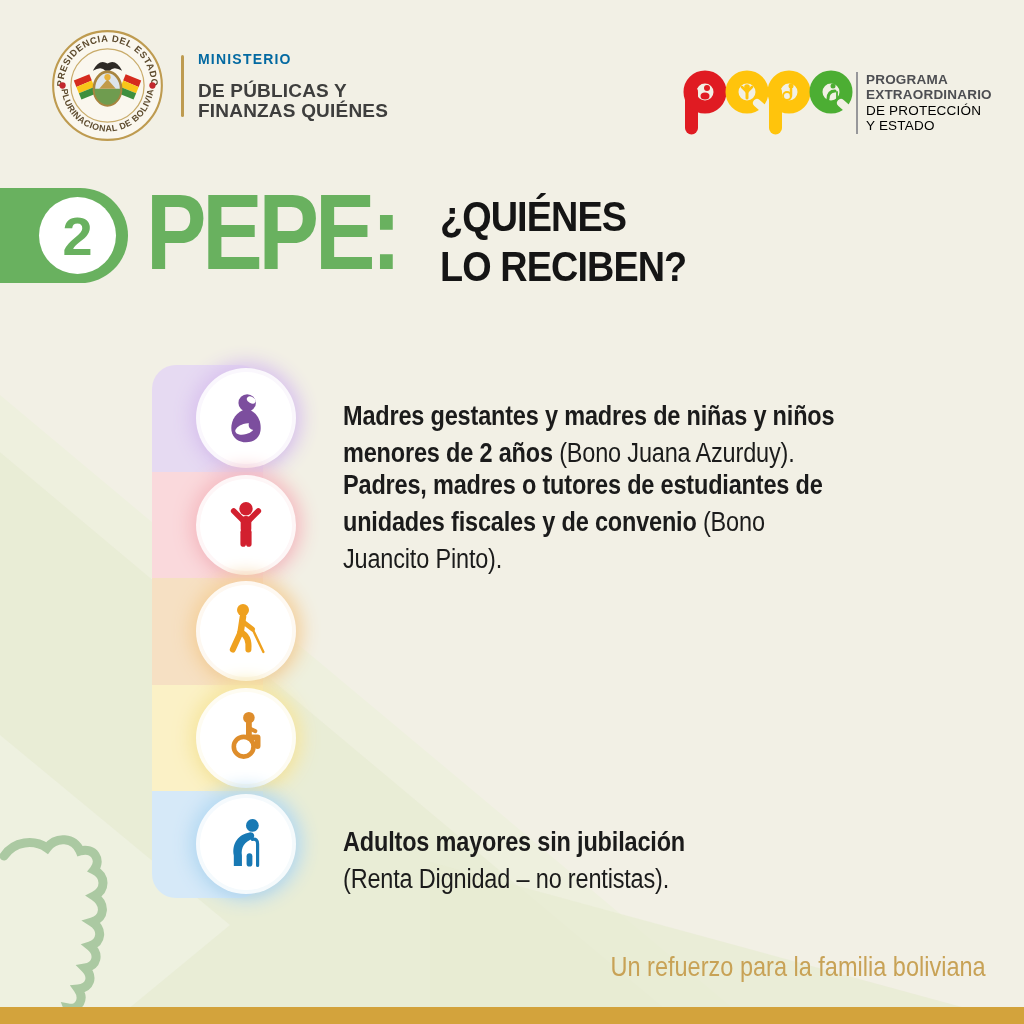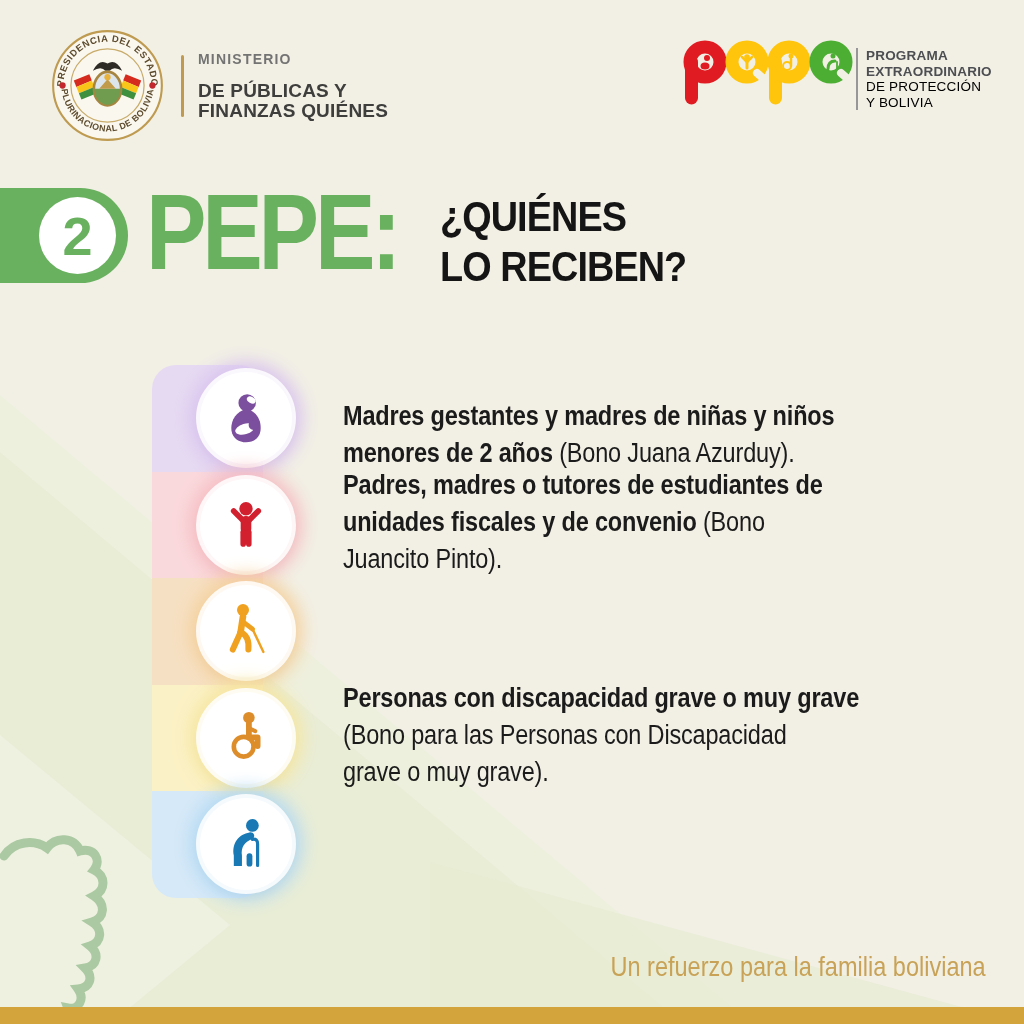--- a/index.html
+++ b/index.html
@@ -11,24 +11,24 @@
     position:relative;width:1024px;height:1024px;overflow:hidden;
     background:var(--bg);
     font-family:"Liberation Sans", sans-serif;
   }
   .decor{position:absolute;left:0;top:0;z-index:0;}
   
   .gov{position:absolute;left:50px;top:28px;display:flex;align-items:center;z-index:2;}
   .seal{display:block;}
   .gov-div{width:3px;height:62px;background:#BE9B50;border-radius:2px;margin:0 14px 0 16px;}
   .gov-text{display:flex;flex-direction:column;justify-content:center;}
-  .gt1{font-size:14px;font-weight:bold;color:#737373;letter-spacing:1.2px;margin-bottom:14px;}
+  .gt1{font-size:14px;font-weight:bold;color:#0369a1;letter-spacing:1.2px;margin-bottom:14px;}
   .gt2{font-size:19px;font-weight:bold;color:#3E3E3D;line-height:20px;letter-spacing:0.2px;}
   
-  .pepe{position:absolute;left:682px;top:30px;display:flex;align-items:flex-end;z-index:2;}
+  .pepe{position:absolute;left:682px;top:60px;display:flex;align-items:center;z-index:2;}
   .pepe-div{width:2px;height:62px;background:#97979A;margin:6px 8px 0 2px;}
   .pepe-tag{display:flex;flex-direction:column;margin-top:5px;}
   .pt{font-size:13.5px;color:#000000;line-height:15.5px;letter-spacing:0.2px;}
   .pt.b{font-weight:bold;color:#4D4E52;}
   
   .badge{position:absolute;left:0;top:188px;width:128px;height:95px;background:var(--green);
          border-radius:0 48px 48px 0;z-index:2;}
   .badge-circle{position:absolute;left:39px;top:9px;width:77px;height:77px;background:#fff;
          border-radius:50%;display:flex;align-items:center;justify-content:center;
          font-size:54px;font-weight:bold;color:var(--green);}
@@ -135,21 +135,21 @@
       <line x1="159" y1="43" x2="167" y2="50" stroke="#F2F0E5" stroke-width="8" stroke-linecap="round"></line>
       <circle cx="151" cy="26" r="2.5" fill="#4CAE33"></circle>
       <path d="M146,39 Q146,31 153,31" fill="none" stroke="#4CAE33" stroke-width="3" stroke-linecap="round"></path>
       <line x1="155" y1="32" x2="155" y2="39" stroke="#4CAE33" stroke-width="1.8" stroke-linecap="round"></line>
     </svg>
     <div class="pepe-div"></div>
     <div class="pepe-tag">
       <div class="pt b">PROGRAMA</div>
       <div class="pt b">EXTRAORDINARIO</div>
       <div class="pt">DE PROTECCIÓN</div>
-      <div class="pt">Y BOLIVIA</div>
+      <div class="pt">Y ESTADO</div>
     </div>
   </div>
 
   <div class="badge">
     <div class="badge-circle">2</div>
   </div>
   <div class="brand">PEPE:</div>
   <div class="question">
     <div>¿QUIÉNES</div>
     <div>LO RECIBEN?</div>
@@ -221,36 +221,35 @@
       <div class="icon-circle" style="box-shadow: rgba(255, 255, 255, 0.85) 0px 0px 0px 4px, rgb(246, 230, 160) 0px 0px 18px 10px, rgba(0, 0, 0, 0.08) 0px 6px 10px;">
         <span class="icon-wrap" style="color: rgb(222, 141, 43);">
           <svg width="58" height="58" viewBox="0 0 100 100">
             <circle cx="55" cy="15" r="10" fill="currentColor"></circle>
             <path d="M55,25 L55,49 L70,49 L70,64" fill="none" stroke="currentColor" stroke-width="10" stroke-linecap="round" stroke-linejoin="round"></path>
             <path d="M55,33 L66,38" stroke="currentColor" stroke-width="7" stroke-linecap="round"></path>
             <circle cx="46" cy="65" r="17" fill="none" stroke="currentColor" stroke-width="8"></circle>
           </svg>
         </span>
       </div>
-      <div class="row-text">
-          <div class="line"><span class="b">Personas con discapacidad grave o muy grave</span></div>
-          <div class="line"><span class="n">(Bono para las Personas con Discapacidad</span></div>
-          <div class="line"><span class="n">grave o muy grave).</span></div>
-        </div>
     </div>
 
     <div class="row" style="top: 426.4px;">
       <div class="icon-circle" style="box-shadow: rgba(255, 255, 255, 0.85) 0px 0px 0px 4px, rgb(180, 217, 242) 0px 0px 18px 10px, rgba(0, 0, 0, 0.08) 0px 6px 10px;">
         <span class="icon-wrap" style="color: rgb(24, 121, 180);">
           <svg width="58" height="58" viewBox="0 0 100 100">
             <circle cx="61" cy="18" r="11" fill="currentColor"></circle>
             <path d="M29,88 L29,70 C25,48 38,33 56,30 C63,29 67,36 62,41 C47,46 41,56 43,70 L43,88 Z" fill="currentColor"></path>
             <rect x="51" y="66" width="10" height="23" rx="5" fill="currentColor"></rect>
             <path d="M61,42 Q70,40 70,50 L70,87" fill="none" stroke="currentColor" stroke-width="5.5" stroke-linecap="round"></path>
           </svg>
         </span>
       </div>
+      <div class="row-text">
+          <div class="line"><span class="b">Adultos mayores sin jubilación</span></div>
+          <div class="line"><span class="n">(Renta Dignidad – no rentistas).</span></div>
+        </div>
     </div>
   </div>
 
   <div class="slogan">Un refuerzo para la familia boliviana</div>
   <div class="gold-bar"></div>
 </div>
 
 </body></html>

